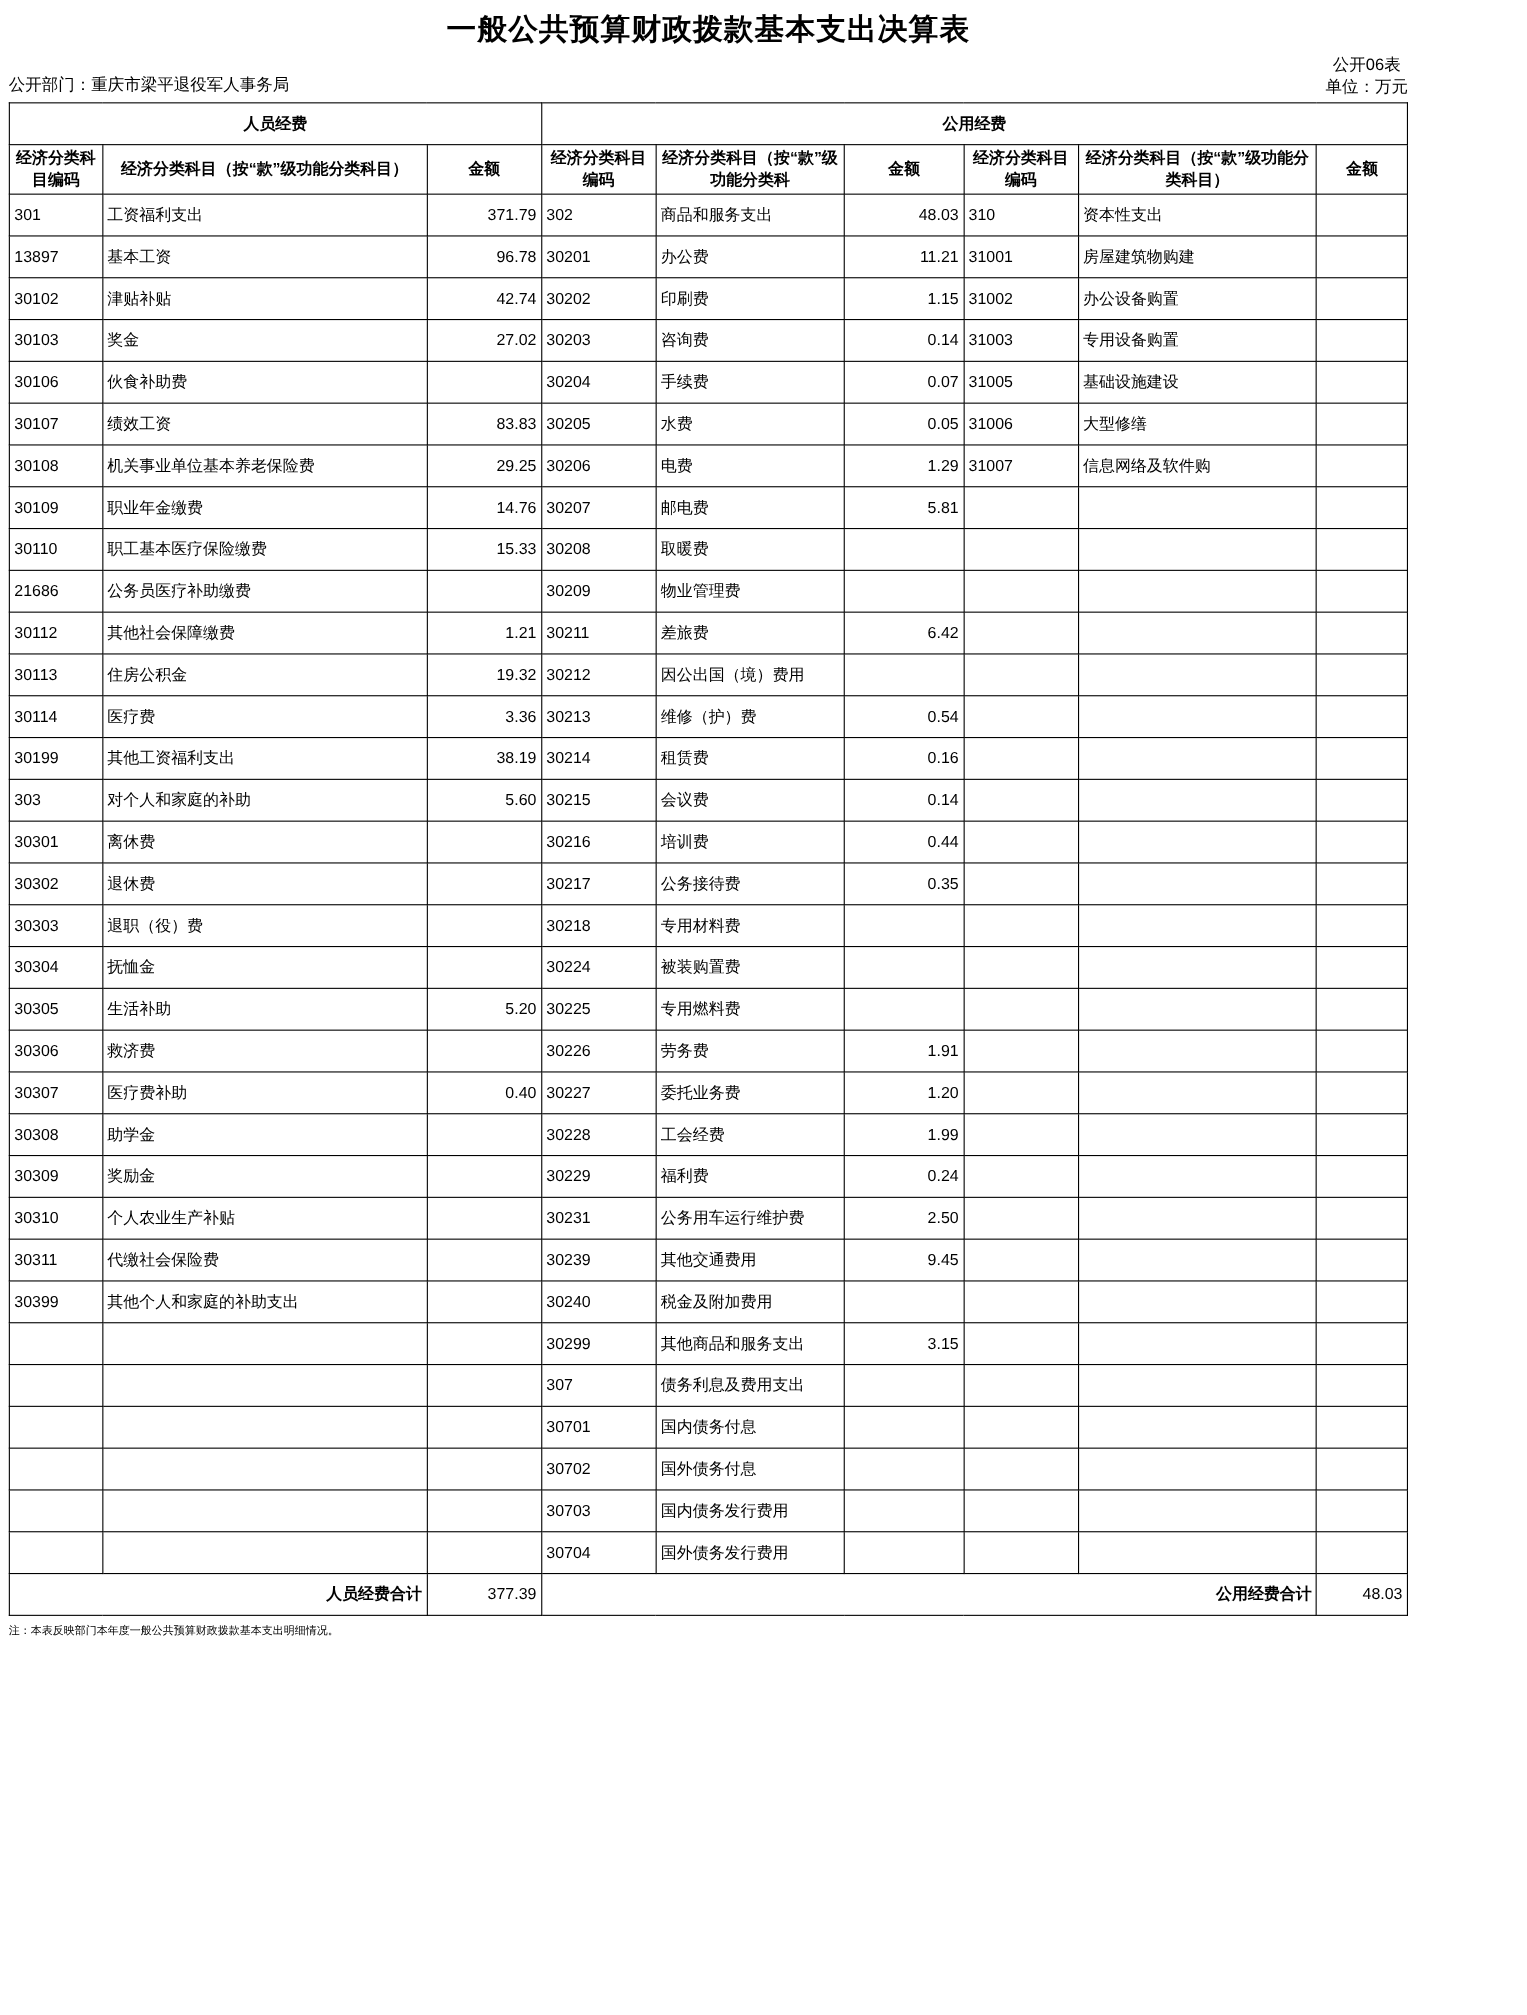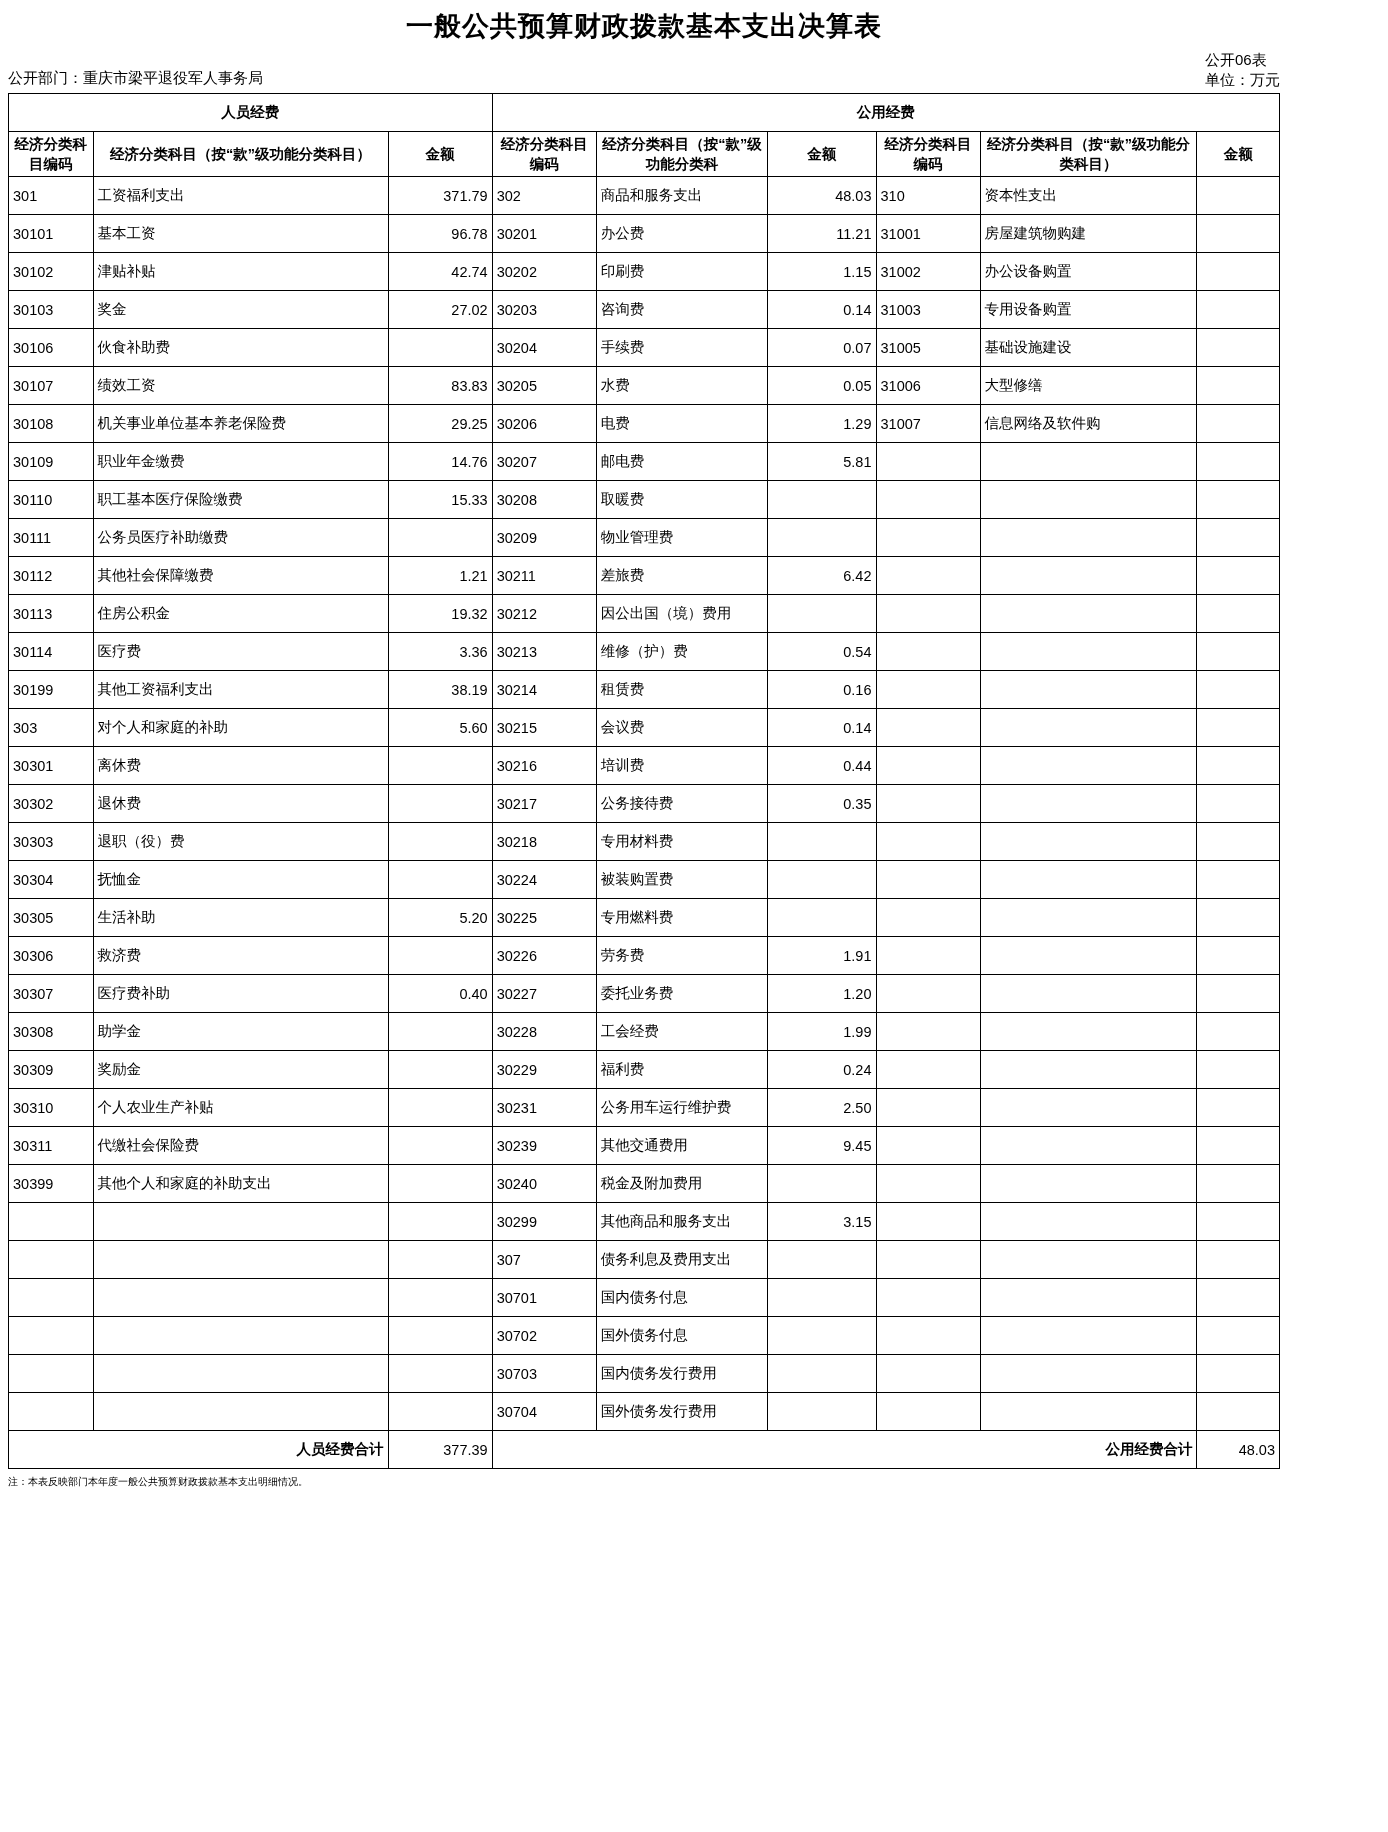--- a/index.html
+++ b/index.html
@@ -30,21 +30,21 @@
     font-family: "Liberation Serif", serif;
   }
   .meta-row {
     display: flex;
     justify-content: space-between;
     align-items: flex-end;
     font-size: 15px;
     line-height: 20px;
   }
   .meta-right {
-    text-align: left;
+    text-align: center;
   }
   .meta-left {
     padding-bottom: 2px;
     text-align: right;
   }
   .meta-sub {
     font-size: 15px;
   }
   table.main {
     border-collapse: collapse;
@@ -163,21 +163,21 @@
           <td class="subject">工资福利支出</td>
           <td class="amount">371.79</td>
           <td class="code">302</td>
           <td class="subject">商品和服务支出</td>
           <td class="amount">48.03</td>
           <td class="code">310</td>
           <td class="subject">资本性支出</td>
           <td class="amount"></td>
         </tr>
         <tr>
-          <td class="code">30101</td>
+          <td class="code">13897</td>
           <td class="subject indent1">基本工资</td>
           <td class="amount">96.78</td>
           <td class="code">30201</td>
           <td class="subject indent2">办公费</td>
           <td class="amount">11.21</td>
           <td class="code">31001</td>
           <td class="subject indent2">房屋建筑物购建</td>
           <td class="amount"></td>
         </tr>
         <tr>
@@ -251,21 +251,21 @@
           <td class="subject indent1">职工基本医疗保险缴费</td>
           <td class="amount">15.33</td>
           <td class="code">30208</td>
           <td class="subject indent2">取暖费</td>
           <td class="amount"></td>
           <td class="code"></td>
           <td class="subject"></td>
           <td class="amount"></td>
         </tr>
         <tr>
-          <td class="code">30111</td>
+          <td class="code">21686</td>
           <td class="subject indent1">公务员医疗补助缴费</td>
           <td class="amount"></td>
           <td class="code">30209</td>
           <td class="subject indent2">物业管理费</td>
           <td class="amount"></td>
           <td class="code"></td>
           <td class="subject"></td>
           <td class="amount"></td>
         </tr>
         <tr>

